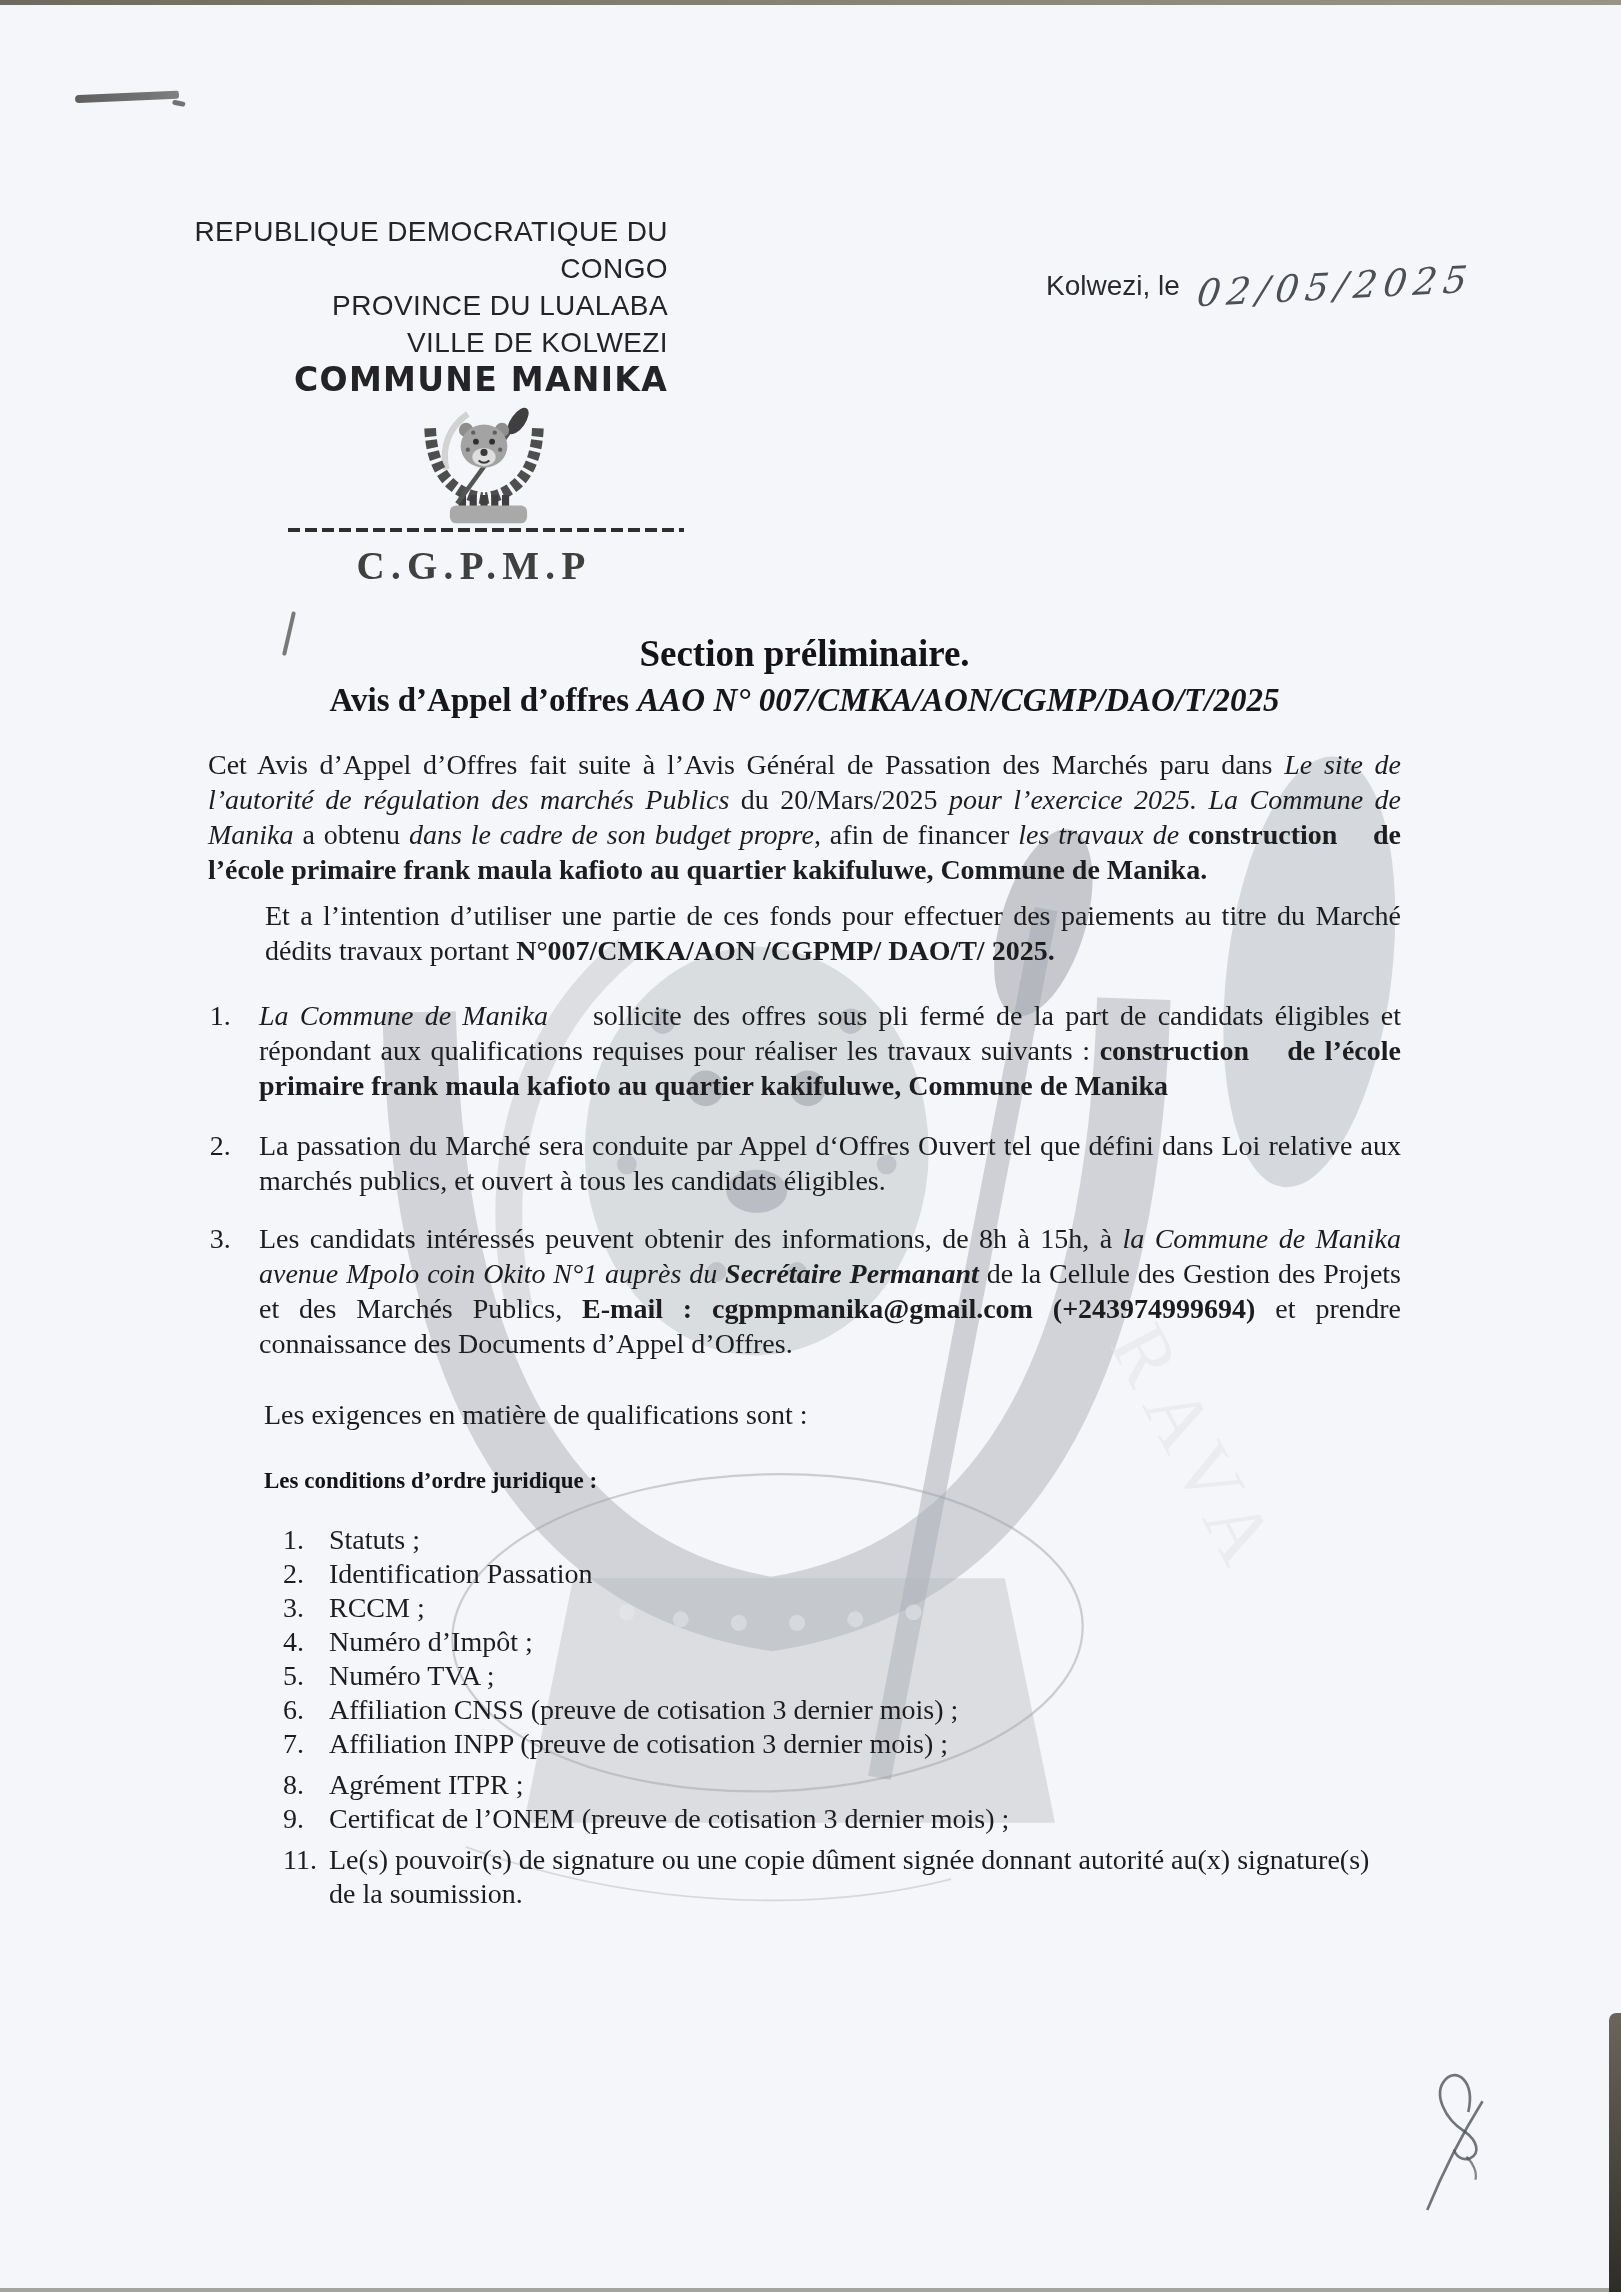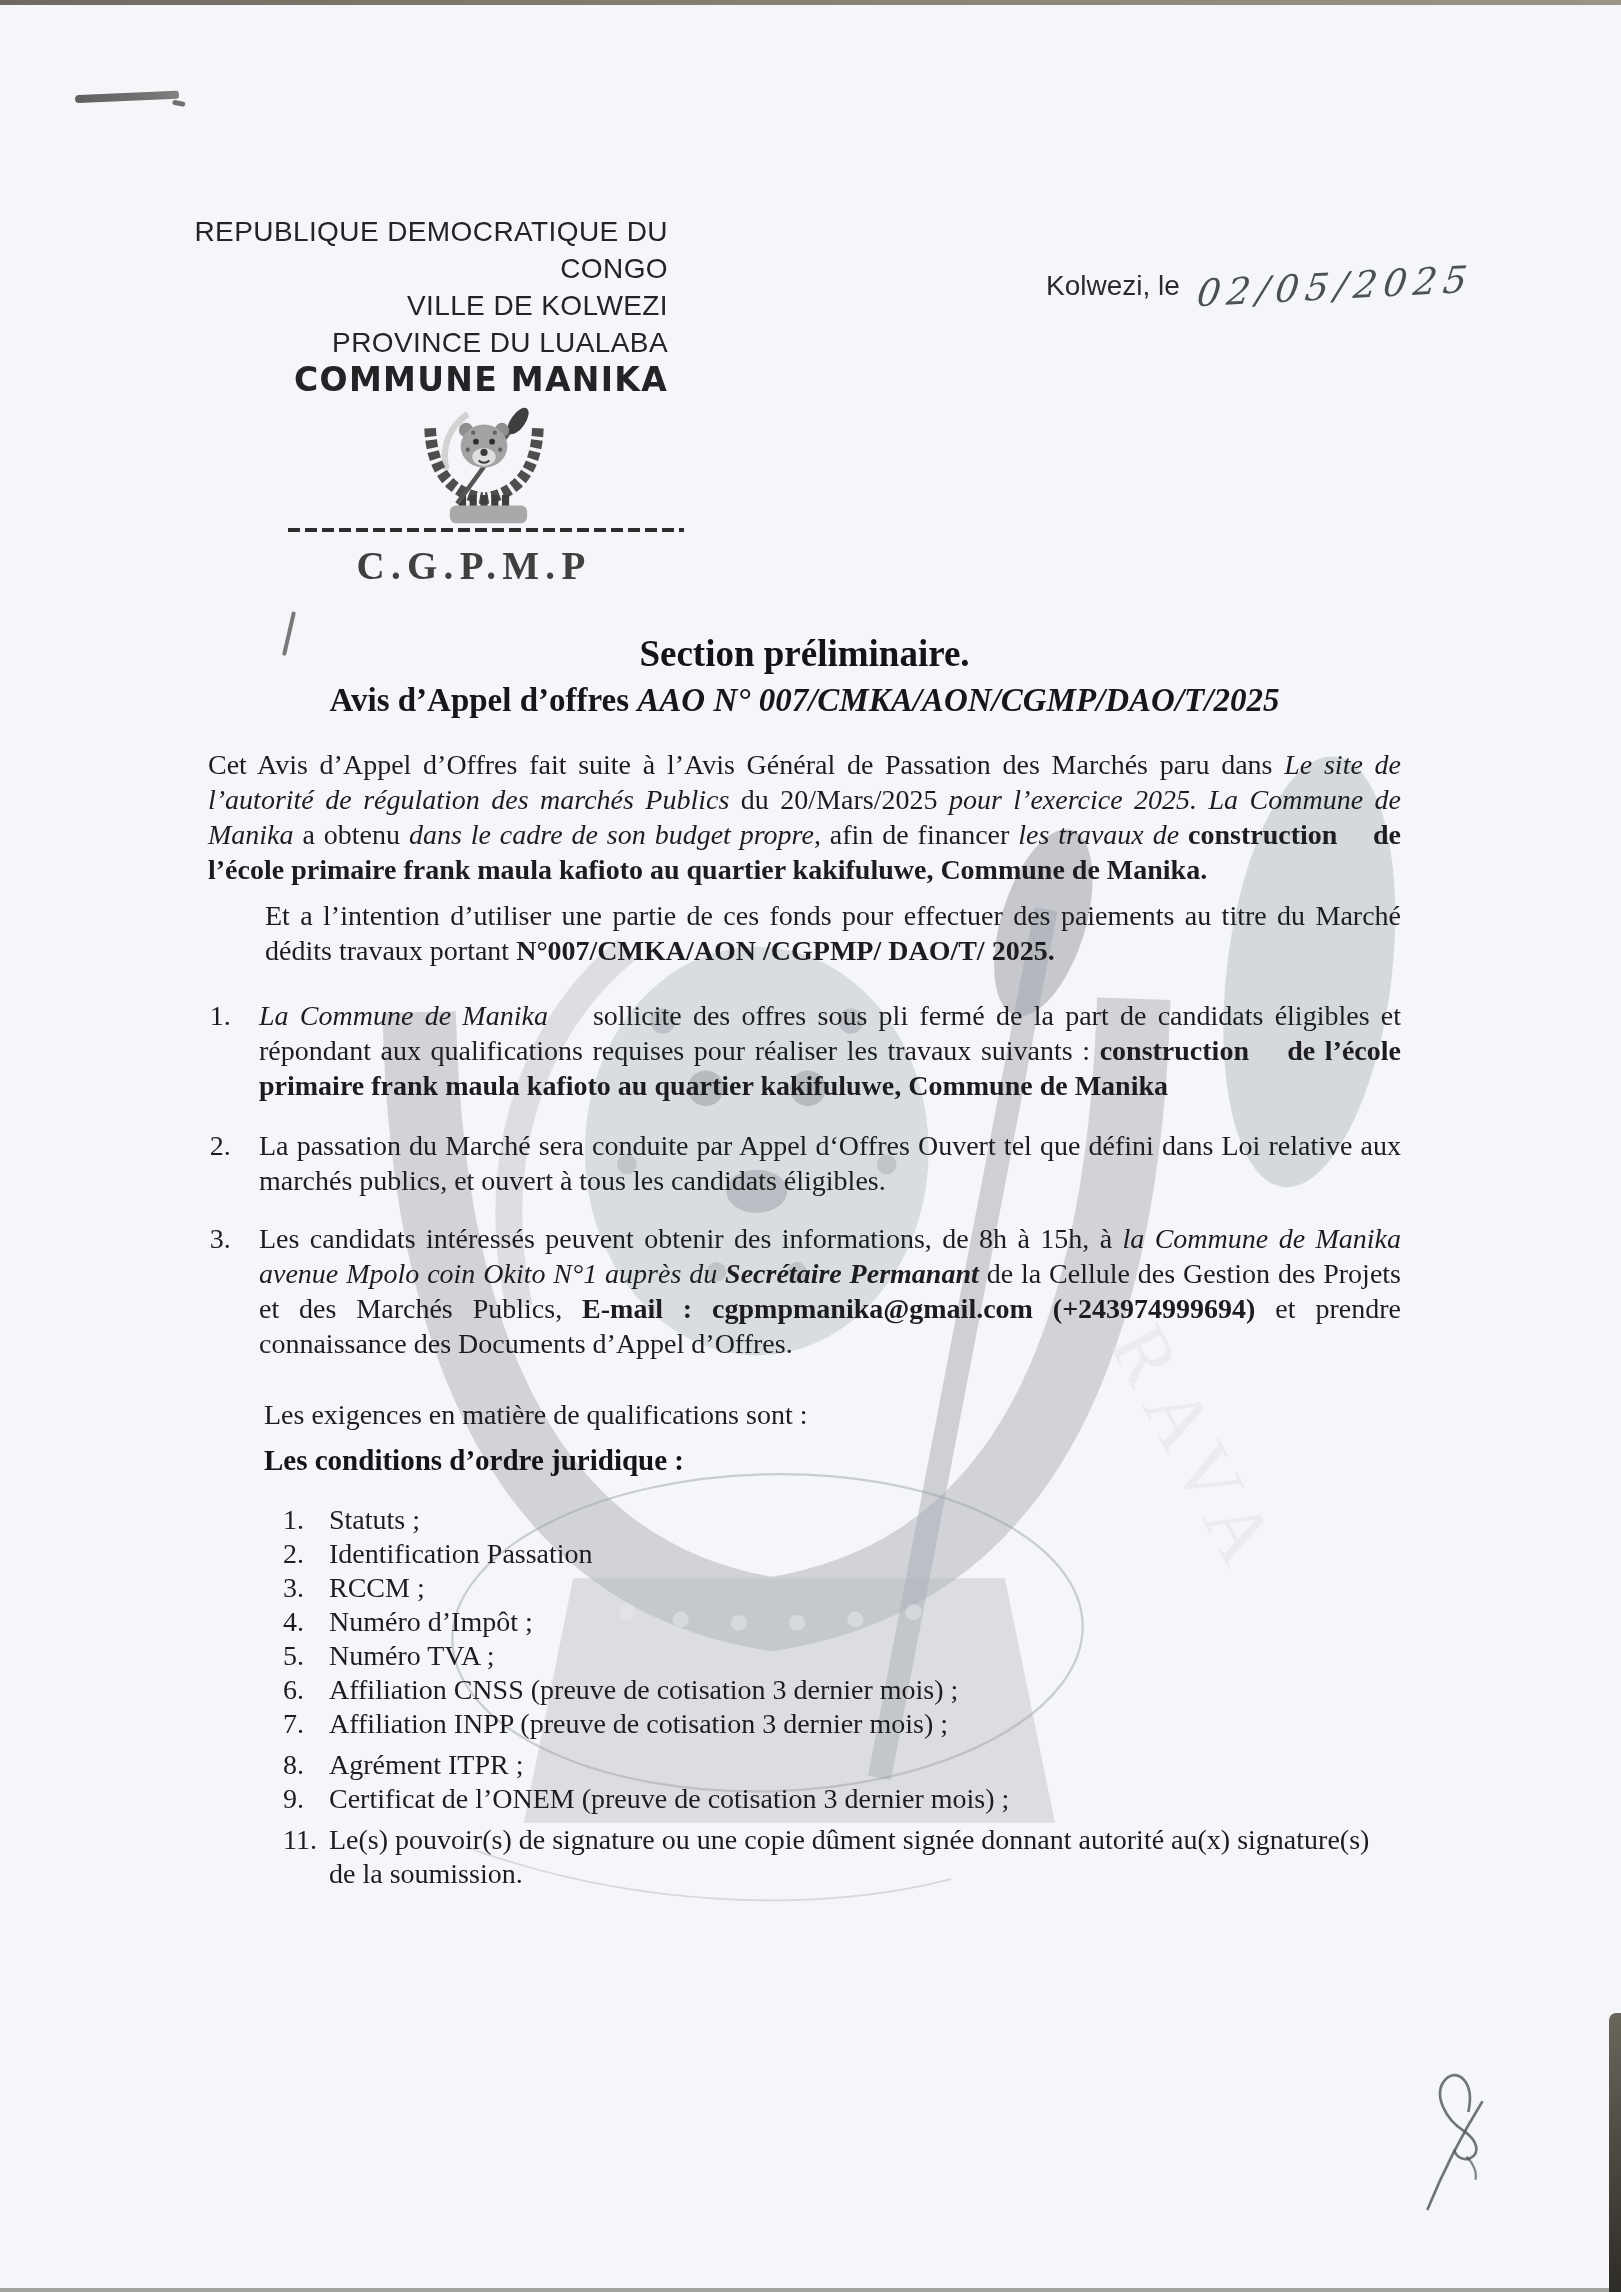--- a/index.html
+++ b/index.html
@@ -37,21 +37,21 @@
   .avis-line .ref{font-style:italic;font-family:Liberation Serif, serif;}
   .para{font-size:28px;line-height:35px;text-align:justify;margin:0;}
   .p1{margin-top:26px;}
   .p2{margin-top:10.7px;padding-left:57px;}
   .b{font-weight:bold;}
   .i{font-style:italic;}
   .oitem{position:relative;padding-left:51px;font-size:28px;line-height:35px;text-align:justify;}
   .oitem .num{position:absolute;left:1.8px;top:0;}
   .mt1{margin-top:30px;} .mt2{margin-top:25px;} .mt3{margin-top:23px;}
   .indent1{font-size:28px;line-height:35px;margin:36px 0 0;padding-left:56px;}
-  .legal-head{font-weight:bold;font-size:29px;line-height:35px;margin:11px 0 0;padding-left:56px;color:#141418;}
+  .legal-head{font-weight:bold;font-size:23px;line-height:35px;margin:31px 0 0;padding-left:56px;color:#141418;}
   .legal-list{margin:25px 0 0 75px;}
   .litem{position:relative;padding-left:46px;font-size:28px;line-height:34px;text-align:left;}
   .litem .lnum{position:absolute;left:0;top:0;}
   .litem.gap{margin-top:7.2px;}
   
   .paraph{position:absolute;left:1413px;top:2060px;z-index:2;}
 </style>
 </head>
 <body>
 
@@ -93,22 +93,22 @@
     <circle cx="1020" cy="1800" r="9" fill="#e8eaee" opacity="0.5"></circle>
 
     <text x="1238" y="1500" font-family="Liberation Serif, serif" font-size="90" fill="#dfe1e5" opacity="0.45" transform="rotate(62 1238 1500)" letter-spacing="18">RAVA</text>
 
     <ellipse cx="857" cy="1823" rx="352" ry="177" fill="none" stroke="#a0a4a4" stroke-width="2.5" opacity="0.5" transform="rotate(-1.5 857 1823)"></ellipse>
     <path d="M520,2062 C700,2128 905,2138 1062,2098" fill="none" stroke="#aaadad" stroke-width="2" opacity="0.4"></path>
   </svg>
 
   <div class="hdr">
     <div>REPUBLIQUE DEMOCRATIQUE DU CONGO</div>
+    <div>PROVINCE DU LUALABA</div>
     <div>VILLE DE KOLWEZI</div>
-    <div>PROVINCE DU LUALABA</div>
     <div class="commune">COMMUNE MANIKA</div>
   </div>
 
   <div class="dateline">
     <span>Kolwezi, le</span>
     <span class="hand-date">02/05/2025</span>
   </div>
 
   <svg class="emblem" viewBox="0 0 176 138">
     <path d="M70,12 C50,26 40,48 46,74" fill="none" stroke="#cfcfcf" stroke-width="7" opacity="0.9"></path>

